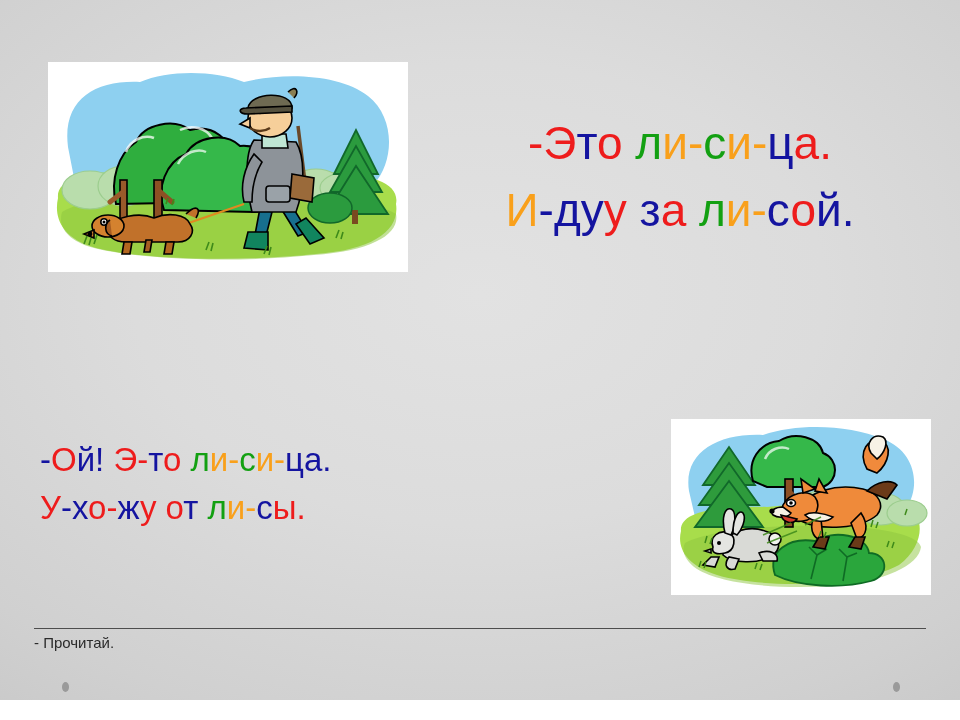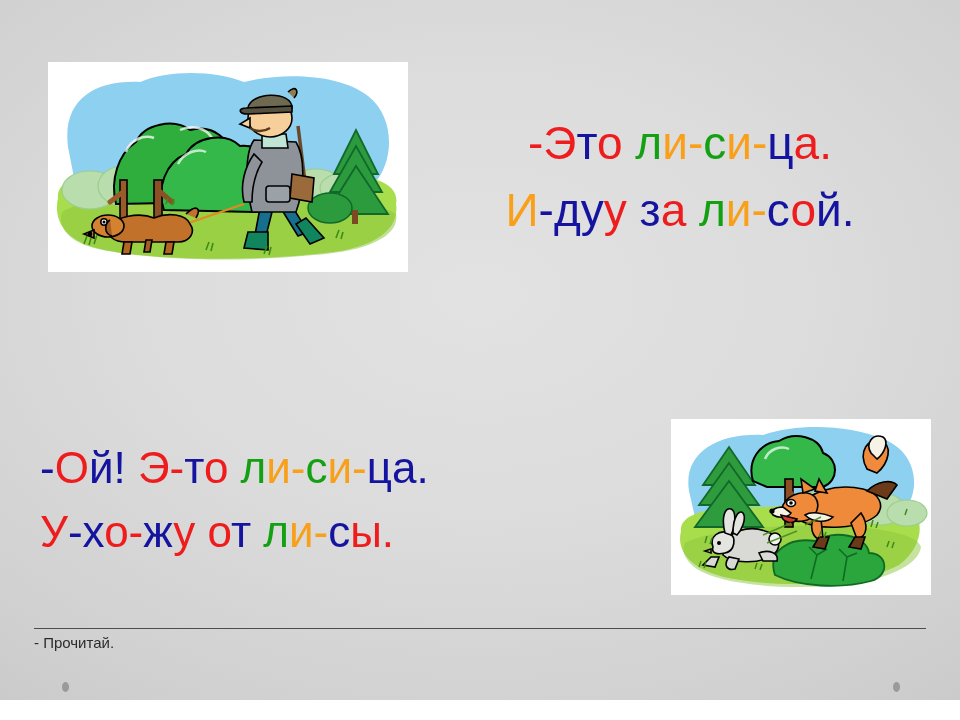--- a/index.html
+++ b/index.html
@@ -46,21 +46,21 @@
     width: 500px;
     text-align: center;
     font-size: 46px;
     line-height: 1.45;
   }
   #block-bottom {
     left: 40px;
     top: 436px;
     width: 580px;
     text-align: left;
-    font-size: 44px;
+    font-size: 33px;
     line-height: 1.45;
   }
   .line { display: block; }
   .seg { }
 
   
   #footer-rule {
     position: absolute;
     left: 34px;
     top: 628px;

